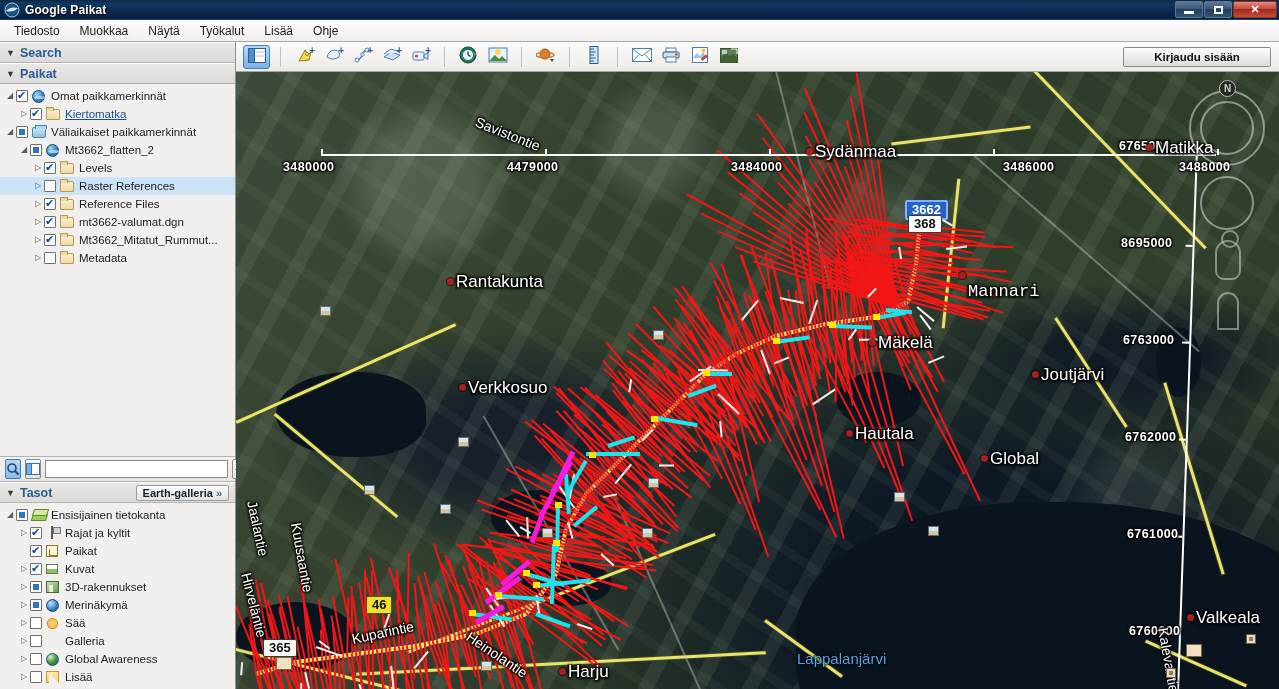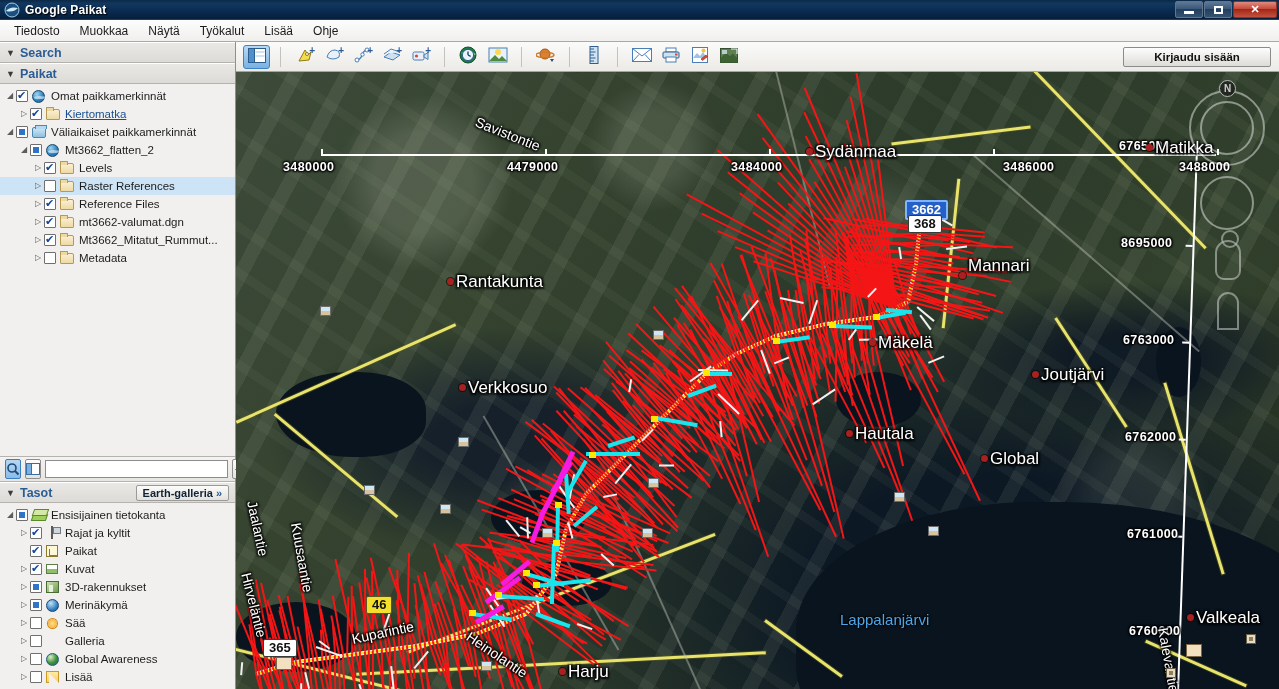--- a/index.html
+++ b/index.html
@@ -1538,38 +1538,38 @@
 
       <div id="places-layer">
           <div class="placename" style="left: 336px; top: -18px;">Savisto</div>
           <div class="pin" style="left: 570px; top: 76px;"></div>
           <div class="placename" style="left: 579px; top: 70px;">Sydänmaa</div>
           <div class="pin" style="left: 910px; top: 72px;"></div>
           <div class="placename" style="left: 919px; top: 66px;">Matikka</div>
           <div class="pin" style="left: 211px; top: 206px;"></div>
           <div class="placename" style="left: 220px; top: 200px;">Rantakunta</div>
           <div class="pin" style="left: 723px; top: 200px;"></div>
-          <div class="placename" style="left: 732px; top: 184px;">Mannari</div>
+          <div class="placename" style="left: 732px; top: 210px; font-family: Liberation Mono, monospace;">Mannari</div>
           <div class="pin" style="left: 633px; top: 267px;"></div>
           <div class="placename" style="left: 642px; top: 261px;">Mäkelä</div>
           <div class="pin" style="left: 223px; top: 312px;"></div>
           <div class="placename" style="left: 232px; top: 306px;">Verkkosuo</div>
           <div class="pin" style="left: 796px; top: 299px;"></div>
           <div class="placename" style="left: 805px; top: 293px;">Joutjärvi</div>
           <div class="pin" style="left: 610px; top: 358px;"></div>
           <div class="placename" style="left: 619px; top: 352px;">Hautala</div>
           <div class="pin" style="left: 745px; top: 383px;"></div>
           <div class="placename" style="left: 754px; top: 377px;">Global</div>
           <div class="pin" style="left: 951px; top: 542px;"></div>
           <div class="placename" style="left: 960px; top: 536px;">Valkeala</div>
           <div class="pin" style="left: 323px; top: 596px;"></div>
           <div class="placename" style="left: 332px; top: 590px;">Harju</div>
         </div>
       <div id="lakes-layer">
-          <div class="lakename" style="left: 561px; top: 539px; margin-left: 43px;">Lappalanjärvi</div>
+          <div class="lakename" style="left: 561px; top: 578px;">Lappalanjärvi</div>
         </div>
       <div id="roads-layer">
           <div class="roadname" style="left: 240px; top: 41px; transform: rotate(22deg); transform-origin: 0px 50%;">Savistontie</div>
           <div class="roadname" style="left: 16px; top: 421px; transform: rotate(78deg); transform-origin: 0px 50%;">Jaalantie</div>
           <div class="roadname" style="left: 10px; top: 493px; transform: rotate(76deg); transform-origin: 0px 50%;">Hirveläntie</div>
           <div class="roadname" style="left: 60px; top: 443px; transform: rotate(80deg); transform-origin: 0px 50%;">Kuusaantie</div>
           <div class="roadname" style="left: 116px; top: 559px; transform: rotate(-12deg); transform-origin: 0px 50%;">Kuparintie</div>
           <div class="roadname" style="left: 232px; top: 555px; transform: rotate(34deg); transform-origin: 0px 50%;">Heinolantie</div>
           <div class="roadname" style="left: 927px; top: 548px; transform: rotate(80deg); transform-origin: 0px 50%;">Kalevantie</div>
         </div>

